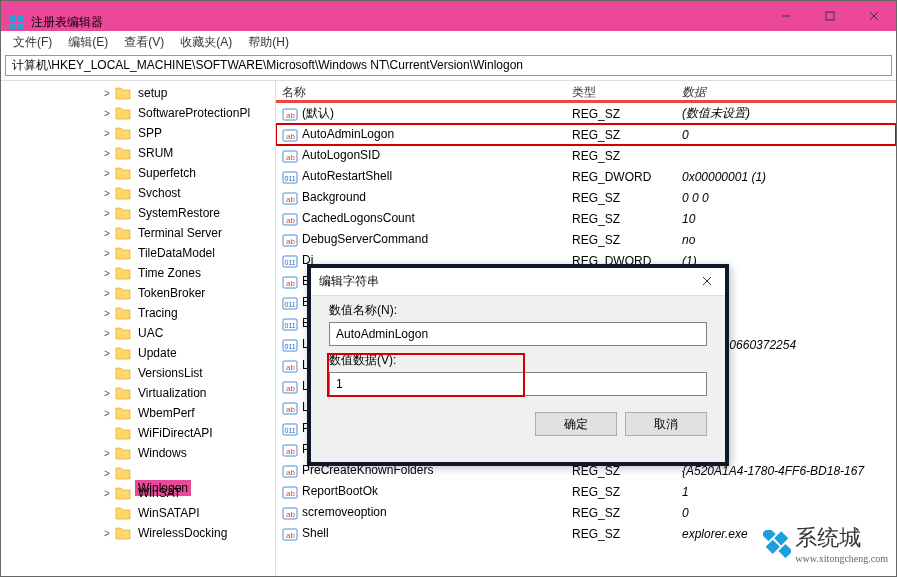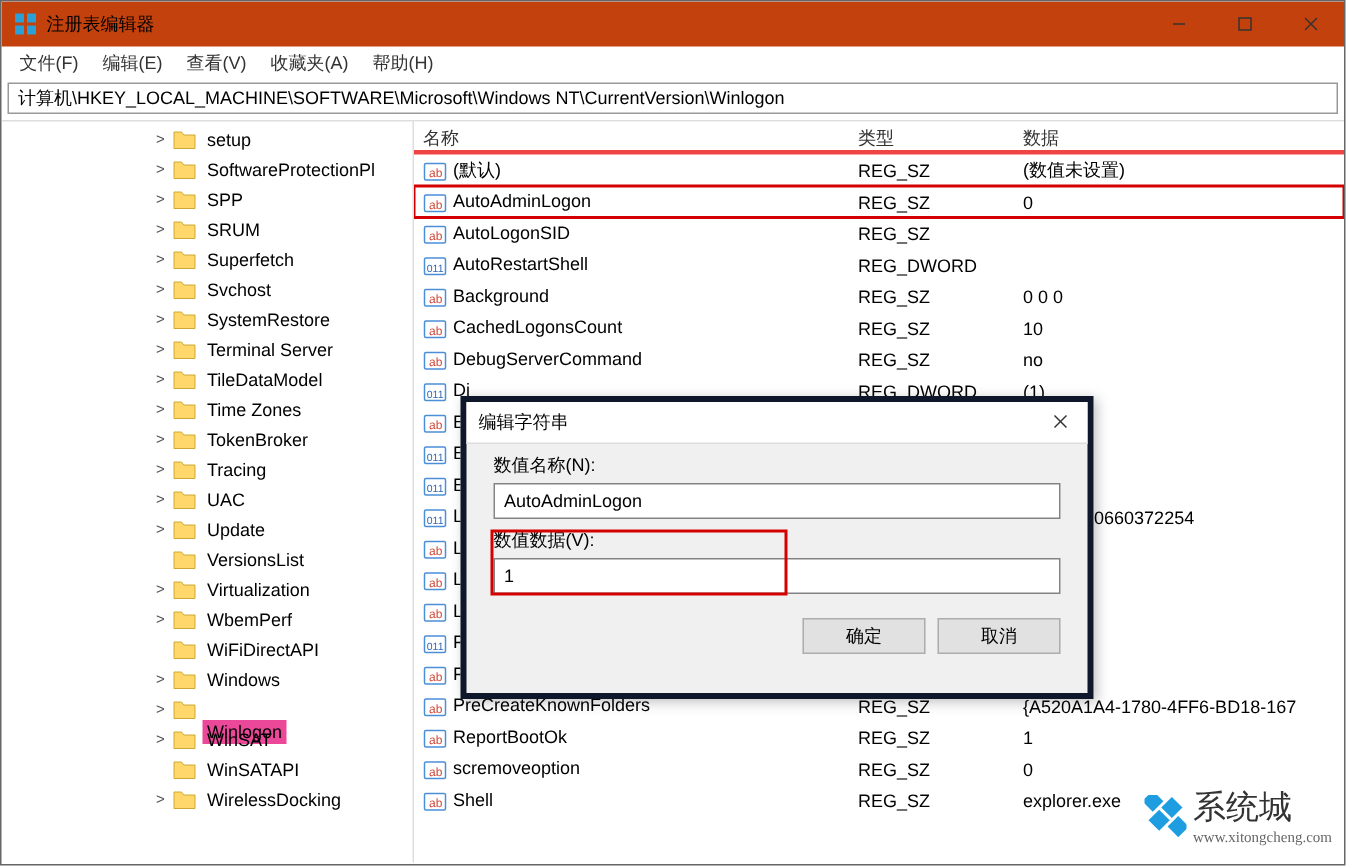--- a/index.html
+++ b/index.html
@@ -1,17 +1,17 @@
 <!DOCTYPE html>
 <html><head>
 <meta charset="utf-8">
 <style>
 * { box-sizing: border-box; margin: 0; padding: 0; }
 body { font-family: "Microsoft YaHei", "Segoe UI", sans-serif; font-size: 12px; background: #fff; width: 897px; height: 577px; overflow: hidden; position: relative; border: 1px solid #666; }
-.titlebar { height: 30px; display: flex; align-items: center; padding: 0 0 0 8px; background: #c2410c; }
+.titlebar { height: 30px; display: flex; align-items: flex-end; padding: 0 0 0 8px; background: #ec4899; }
 .titlebar .app-icon { width: 16px; height: 16px; margin-right: 6px; display: inline-flex; }
 .titlebar .title { flex: 1; color: #000; }
 .win-controls { display: flex; }
 .win-controls .wc { width: 44px; height: 30px; display: flex; align-items: center; justify-content: center; color: #333; }
 .menubar { height: 22px; display: flex; align-items: center; padding: 0 4px; color: #333; }
 .menubar .mi { padding: 2px 8px; }
 .addressbar { border: 1px solid #999; margin: 2px 4px 4px 4px; padding: 1px 6px; color: #000; background: #fff; }
 .content { display: flex; height: calc(577px - 30px - 22px - 28px - 2px); border-top: 1px solid #ddd; }
 .tree { width: 275px; overflow-y: scroll; overflow-x: scroll; border-right: 1px solid #ddd; padding-top: 2px; }
 .tree-row { display: flex; align-items: center; height: 20px; white-space: nowrap; }
@@ -21,21 +21,21 @@
 .tree-row .lbl { padding: 1px 3px; }
 .tree-row.selected .lbl { background: #ec4899; margin-top: 30px; }
 .listview { flex: 1; overflow-y: scroll; overflow-x: scroll; position: relative; }
 .lv-header { display: flex; position: sticky; top: 0; background: #fff; height: 22px; border-bottom: 3px solid #ef4444; }
 .lv-header .col { padding: 3px 6px; color: #333; }
 .lv-row { display: flex; height: 21px; align-items: center; }
 .lv-row.highlighted { outline: 2px solid #d40000; outline-offset: -1px; }
 .lv-row .cell { padding: 1px 6px; overflow: hidden; text-overflow: ellipsis; white-space: nowrap; }
 .col-name { width: 290px; }
 .col-type { width: 110px; }
-.col-data { flex: 1; min-width: 200px; }
+.col-data { flex: 1; min-width: 200px; font-style: italic; }
 .val-icon { width: 16px; height: 16px; margin-right: 4px; display: inline-flex; vertical-align: middle; flex-shrink: 0; }
 .dialog { position: absolute; left: 306px; top: 263px; width: 422px; height: 202px; background: #f0f0f0; border: 4px solid #0f172a; box-shadow: 2px 2px 8px rgba(0,0,0,.25); }
 .dialog .d-title { height: 28px; display: flex; align-items: center; padding: 0 8px; background: #fff; border-bottom: 1px solid #ddd; }
 .dialog .d-title .t { flex: 1; color: #000; }
 .dialog .d-close { width: 20px; text-align: center; color: #333; }
 .dialog .d-body { padding: 0 18px; }
 .dialog label { display: block; margin: 6px 0 3px 0; color: #000; }
 .dialog input[type=text] { width: 100%; height: 24px; border: 1px solid #838383; padding: 2px 6px; font-family: inherit; font-size: 12px; background: #fff; }
 .d-data-wrap { position: relative; }
 .d-data-highlight { position: absolute; left: -2px; top: -19px; width: 198px; height: 44px; border: 2px solid #d40000; pointer-events: none; }
@@ -362,20 +362,21 @@
           <div class="cell col-type">REG_SZ</div>
         </div>
         <div class="lv-row">
           <div class="cell col-name"><span class="val-icon">
               <svg viewBox="0 0 16 16">
                 <rect x="1" y="3" width="14" height="11" rx="1" fill="#fff" stroke="#4b8fd6"></rect>
                 <text x="2.5" y="12" font-size="7" fill="#3069b5" font-family="Arial">011</text>
               </svg>
             </span><span>AutoRestartShell</span></div>
           <div class="cell col-type">REG_DWORD</div>
+          <div class="cell col-data">0x00000001 (1)</div>
         </div>
         <div class="lv-row">
           <div class="cell col-name"><span class="val-icon">
               <svg viewBox="0 0 16 16">
                 <rect x="1" y="3" width="14" height="11" rx="1" fill="#fff" stroke="#4b8fd6"></rect>
                 <text x="4" y="12" font-size="8" fill="#d04a3a" font-family="Arial">ab</text>
               </svg>
             </span><span>Background</span></div>
           <div class="cell col-type">REG_SZ</div>
           <div class="cell col-data">0 0 0</div>

